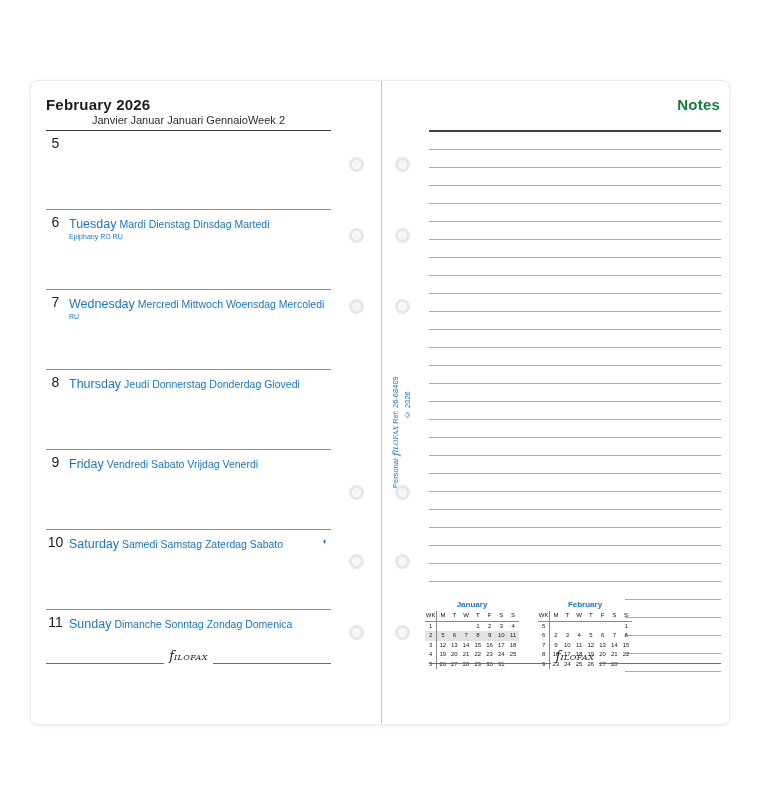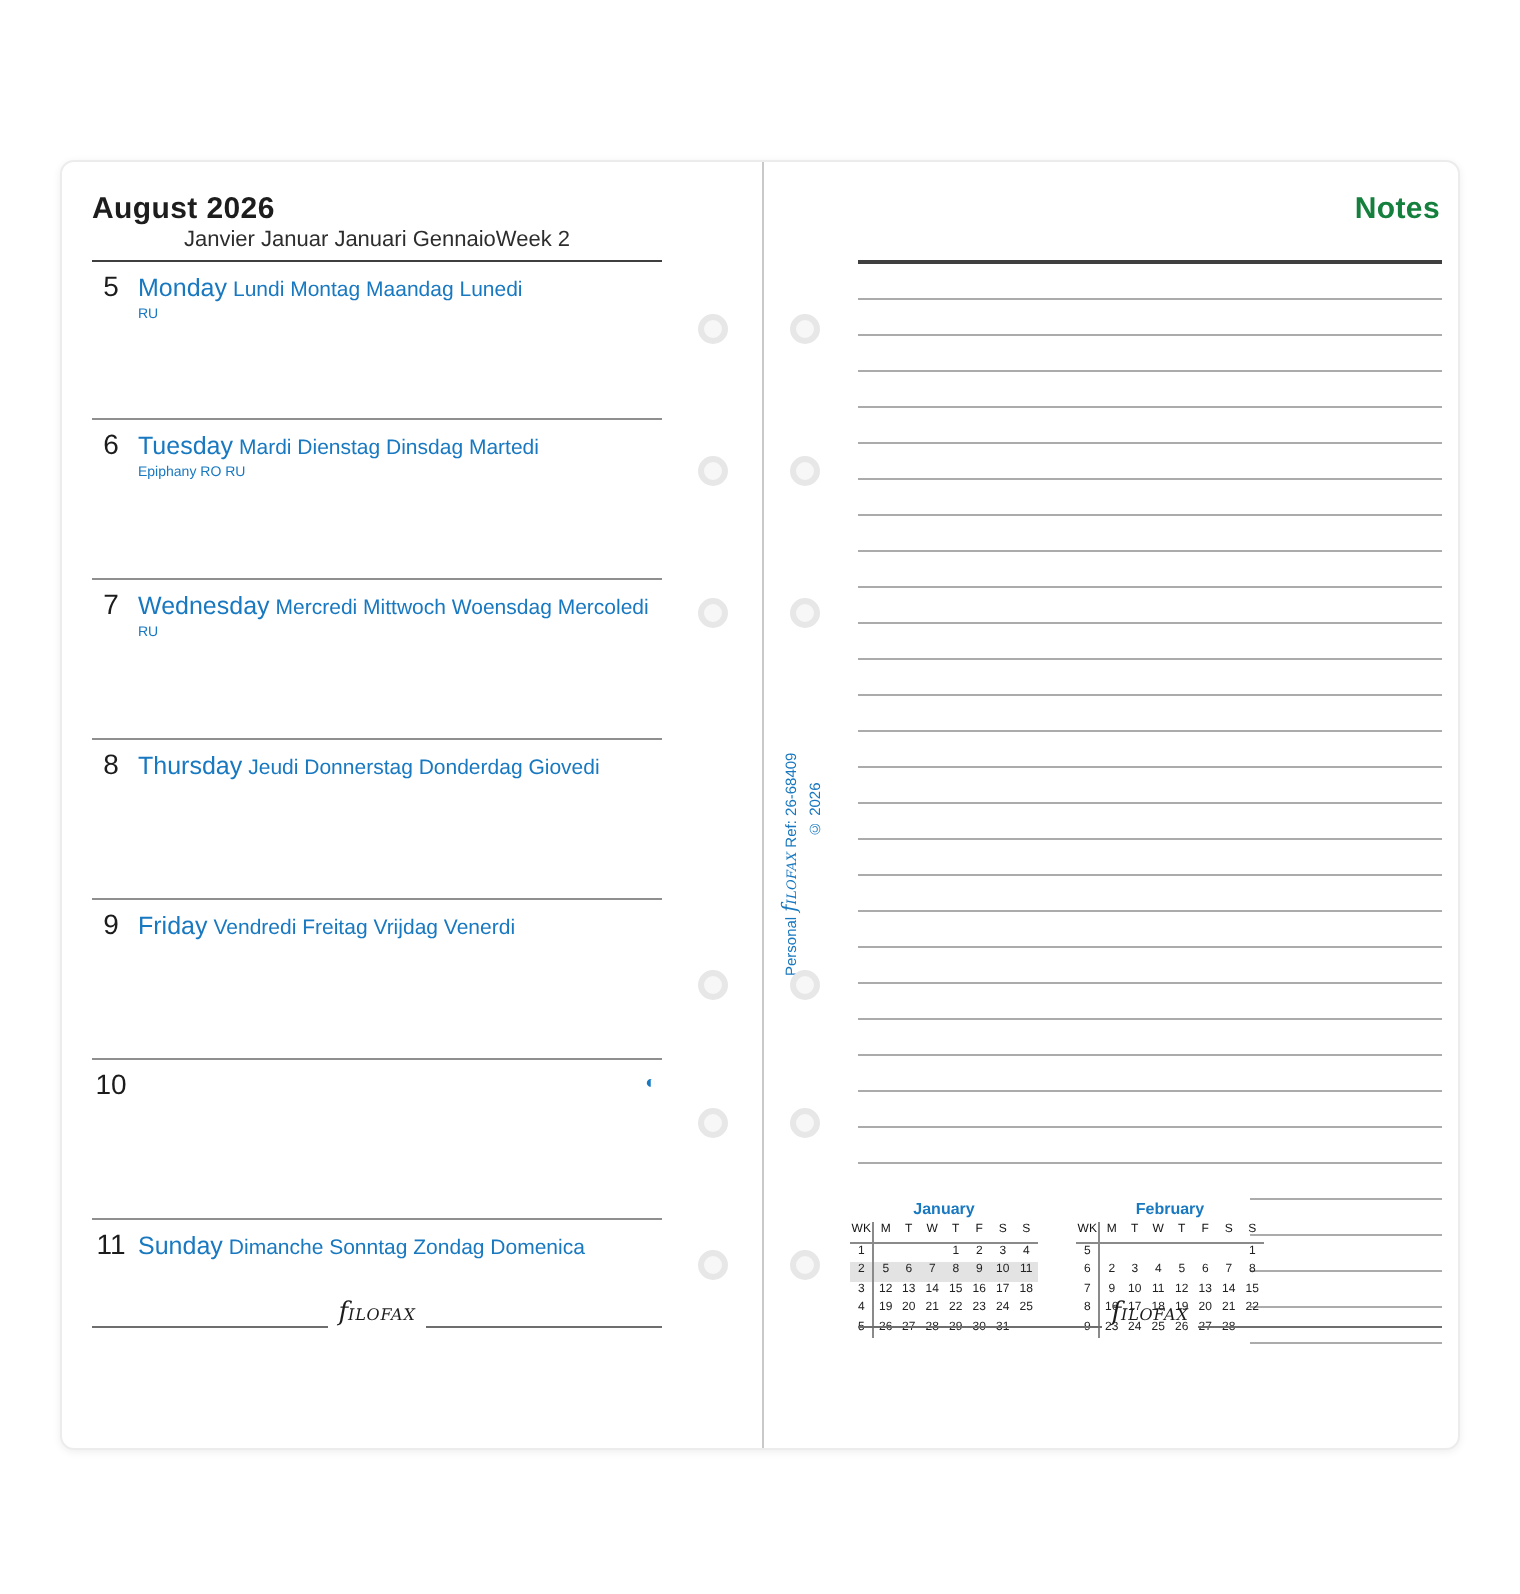--- a/index.html
+++ b/index.html
@@ -84,34 +84,30 @@
   .cal-table tr.hl td{background:var(--hl);}
 </style>
 </head>
 <body>
 
 <div class="screen">
   <div class="spread">
 
     <div class="page page-left">
       <div class="lp-header">
-        <div class="month-title">August 2026</div>
+        <div class="month-title">February 2026</div>
         <div class="subtitle-row">
           <span class="month-subtitle">Janvier Januar Januari Gennaio</span>
           <span class="week-label">Week 2</span>
         </div>
       </div>
 
       <div class="day-rows" id="day-rows">
           <div class="day-row">
             <span class="day-num">5</span>
-            <div class="day-text">
-              <div class="day-name-line"><span class="day-name-en">Monday</span><span class="day-name-other">Lundi Montag Maandag Lunedi</span></div>
-              <div class="day-note">RU</div>
-            </div>
           </div>
           <div class="day-row">
             <span class="day-num">6</span>
             <div class="day-text">
               <div class="day-name-line"><span class="day-name-en">Tuesday</span><span class="day-name-other">Mardi Dienstag Dinsdag Martedi</span></div>
               <div class="day-note">Epiphany RO RU</div>
             </div>
           </div>
           <div class="day-row">
             <span class="day-num">7</span>
@@ -122,25 +118,28 @@
           </div>
           <div class="day-row">
             <span class="day-num">8</span>
             <div class="day-text">
               <div class="day-name-line"><span class="day-name-en">Thursday</span><span class="day-name-other">Jeudi Donnerstag Donderdag Giovedi</span></div>
             </div>
           </div>
           <div class="day-row">
             <span class="day-num">9</span>
             <div class="day-text">
-              <div class="day-name-line"><span class="day-name-en">Friday</span><span class="day-name-other">Vendredi Freitag Vrijdag Venerdi</span></div>
+              <div class="day-name-line"><span class="day-name-en">Friday</span><span class="day-name-other">Vendredi Sabato Vrijdag Venerdi</span></div>
             </div>
           </div>
           <div class="day-row">
             <span class="day-num">10</span>
+            <div class="day-text">
+              <div class="day-name-line"><span class="day-name-en">Saturday</span><span class="day-name-other">Samedi Samstag Zaterdag Sabato</span></div>
+            </div>
             <span class="moon">◐</span>
           </div>
           <div class="day-row">
             <span class="day-num">11</span>
             <div class="day-text">
               <div class="day-name-line"><span class="day-name-en">Sunday</span><span class="day-name-other">Dimanche Sonntag Zondag Domenica</span></div>
             </div>
           </div>
         </div>
 

